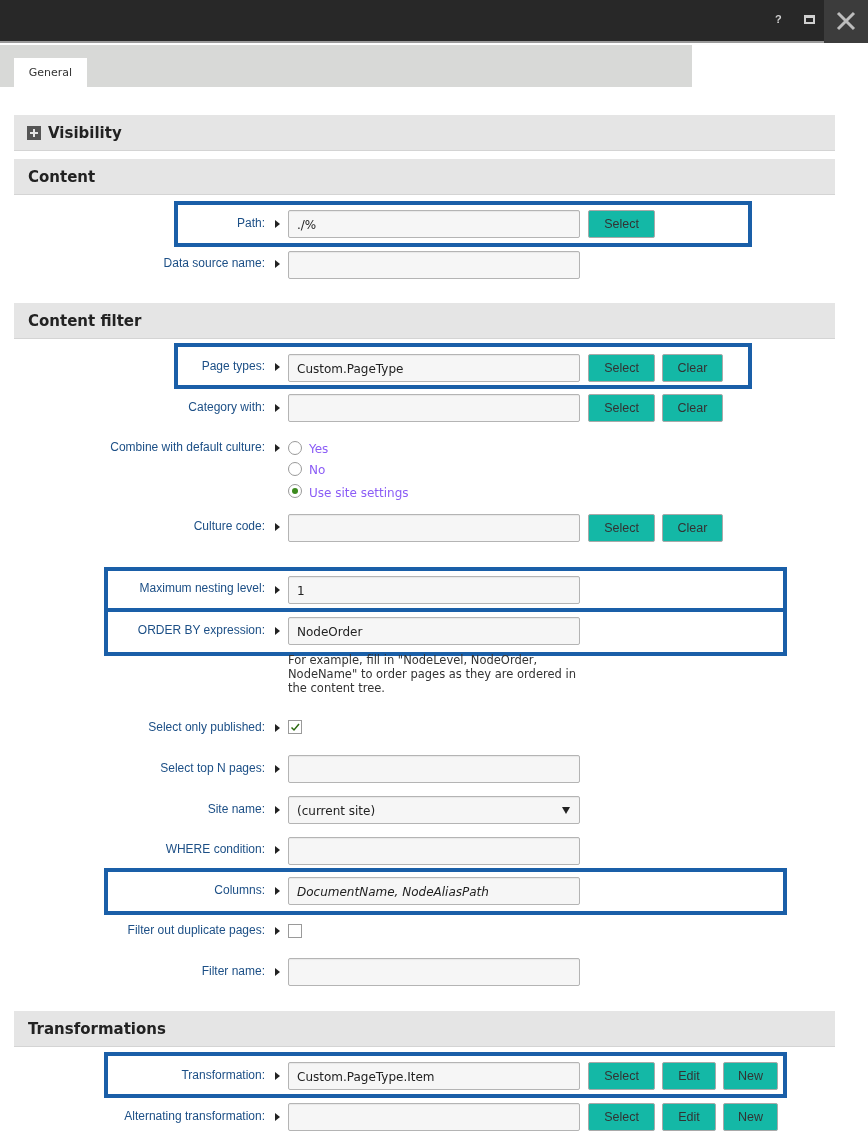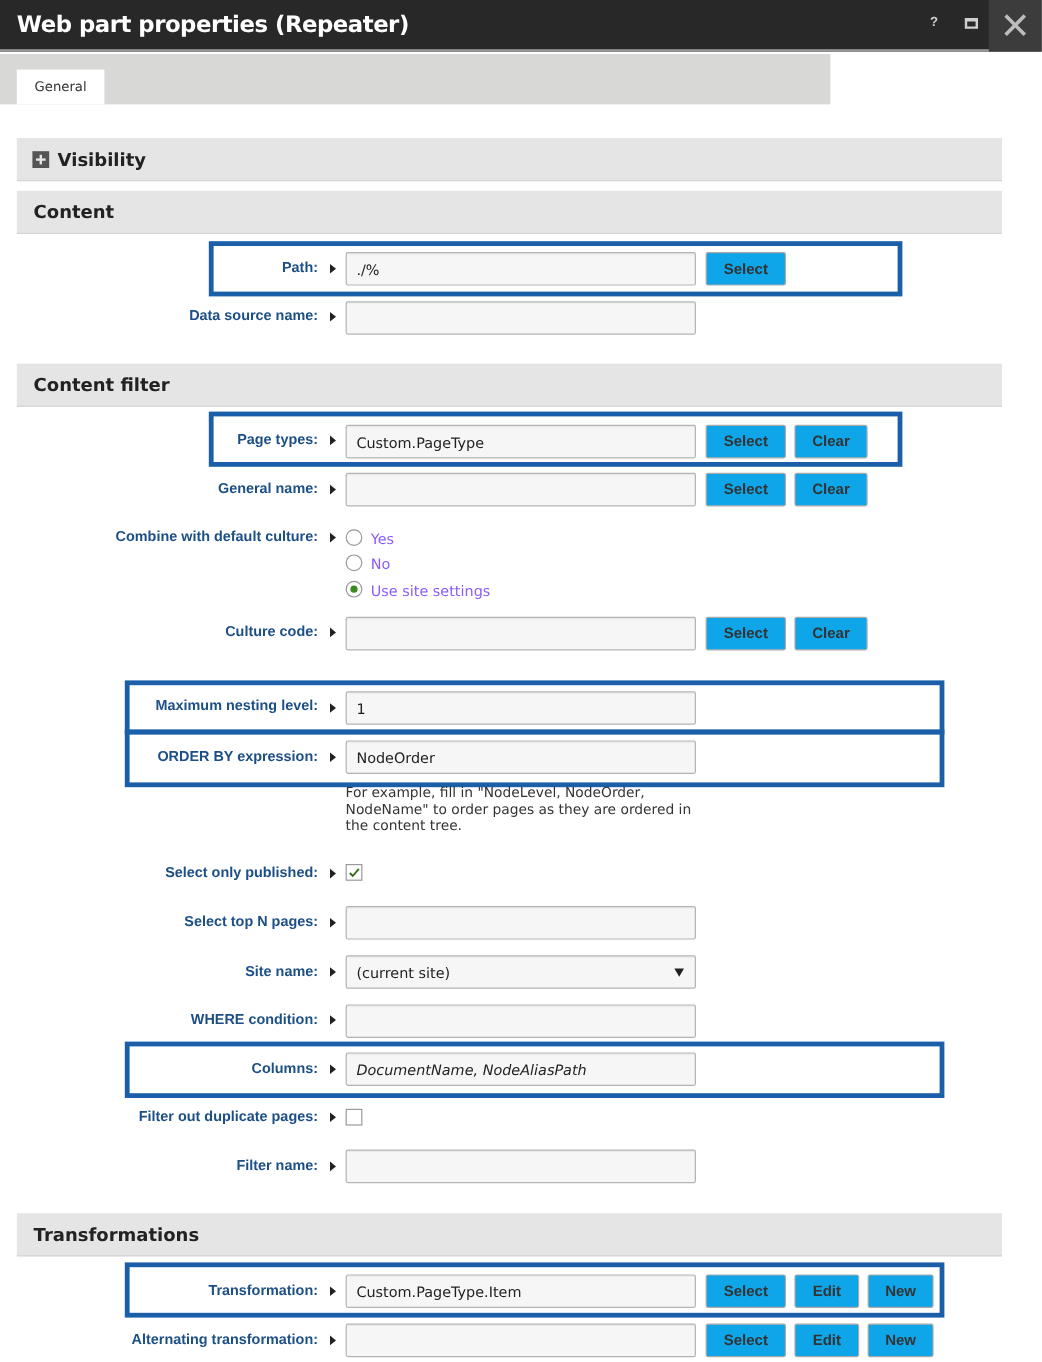--- a/index.html
+++ b/index.html
@@ -10,37 +10,36 @@
   .tb-max { position: absolute; left: 804px; top: 15px; width: 11px; height: 9px; border: 2px solid #d0d0d0; border-top-width: 3px; }
   .tb-close { position: absolute; left: 824px; top: 0; width: 44px; height: 43px; background: #3c3c3c; }
   .tb-close svg { position: absolute; left: 12px; top: 11px; }
   .tabstrip { position: absolute; left: 0; top: 45px; width: 692px; height: 42px; background: #d8d9d7; }
   .tab { position: absolute; left: 14px; top: 13px; width: 73px; height: 29px; background: #fff; font-family: "DejaVu Sans", sans-serif; font-size: 11px; color: #333; text-align: center; line-height: 30px; }
   .section { position: absolute; left: 14px; width: 821px; height: 36px; background: #e5e5e5; border-bottom: 1px solid #d4d4d4; }
   .section span.t { position: absolute; left: 14px; top: 9px; font-family: "DejaVu Sans", sans-serif; font-weight: bold; font-size: 15px; color: #222; }
   .plus { position: absolute; left: 13px; top: 11px; width: 14px; height: 14px; background: #555; }
   .plus:before { content: ""; position: absolute; left: 3px; top: 6px; width: 8px; height: 2px; background: #e5e5e5; }
   .plus:after { content: ""; position: absolute; left: 6px; top: 3px; width: 2px; height: 8px; background: #e5e5e5; }
-  .lbl { position: absolute; right: 603px; font-size: 12px; font-weight: bold; color: #1c4f86; white-space: nowrap; }
+  .lbl { position: absolute; right: 603px; font-size: 12px; font-weight: normal; color: #1c4f86; white-space: nowrap; }
   .arr { position: absolute; left: 275px; width: 0; height: 0; border-top: 4px solid transparent; border-bottom: 4px solid transparent; border-left: 5px solid #222; }
   .inp { position: absolute; left: 288px; width: 292px; height: 28px; background: #f6f6f6; border: 1px solid #b4b4b4; border-radius: 2px; box-shadow: inset 0 1px 1px rgba(0,0,0,.06); font-family: "DejaVu Sans", sans-serif; font-size: 12px; color: #222; padding: 7px 8px 0 8px; }
-  .btn { position: absolute; height: 28px; background: #0ea5e9; border: 1px solid #a9a9a9; border-radius: 2px; font-size: 12.5px; font-weight: bold; color: #333; text-align: center; line-height: 26px; }
+  .btn { position: absolute; height: 28px; background: #14b8a6; border: 1px solid #a9a9a9; border-radius: 2px; font-size: 12.5px; font-weight: normal; color: #333; text-align: center; line-height: 26px; }
   .hl { position: absolute; border: 4px solid #1a5fa8; }
   .radio { position: absolute; left: 288px; width: 14px; height: 14px; border: 1px solid #9a9a9a; border-radius: 50%; background: #fff; }
   .radio.on:after { content: ""; position: absolute; left: 3px; top: 3px; width: 6px; height: 6px; border-radius: 50%; background: #3c8a1e; }
   .rtext { position: absolute; left: 309px; font-family: "DejaVu Sans", sans-serif; font-size: 12px; color: #8b5cf6; }
   .cb { position: absolute; left: 288px; width: 14px; height: 14px; border: 1px solid #9a9a9a; background: #fff; }
   .help { position: absolute; left: 288px; top: 653px; width: 300px; font-family: "DejaVu Sans", sans-serif; font-size: 11.5px; line-height: 14px; color: #333; }
   .sel-arrow { position: absolute; right: 9px; top: 10px; width: 0; height: 0; border-left: 4px solid transparent; border-right: 4px solid transparent; border-top: 7px solid #222; }
 </style>
 </head>
 <body>
 
 <div class="titlebar">
-  <div class="title">Web part properties (Repeater)</div>
   <div class="tb-help">?</div>
   <div class="tb-max"></div>
   <div class="tb-close">
     <svg width="20" height="20" viewBox="0 0 20 20">
         <path d="M2 2 L18 18 M18 2 L2 18" stroke="#bdbdbd" stroke-width="3"></path>
       </svg>
   </div>
 </div>
 
 <div class="tabstrip">
@@ -70,21 +69,21 @@
   <span class="t">Content filter</span>
 </div>
 
 <div class="hl" style="left:174px; top:343px; width:578px; height:46px;"></div>
 <div class="lbl" style="top:359px;">Page types:</div>
 <div class="arr" style="top:363px;"></div>
 <div class="inp" style="top:354px;">Custom.PageType</div>
 <div class="btn" style="left:588px; top:354px; width:67px;">Select</div>
 <div class="btn" style="left:662px; top:354px; width:61px;">Clear</div>
 
-<div class="lbl" style="top:400px;">General name:</div>
+<div class="lbl" style="top:400px;">Category with:</div>
 <div class="arr" style="top:404px;"></div>
 <div class="inp" style="top:394px;"></div>
 <div class="btn" style="left:588px; top:394px; width:67px;">Select</div>
 <div class="btn" style="left:662px; top:394px; width:61px;">Clear</div>
 
 <div class="lbl" style="top:440px;">Combine with default culture:</div>
 <div class="arr" style="top:444px;"></div>
 <div class="radio" style="top:441px;"></div>
 <div class="rtext" style="top:442px;">Yes</div>
 <div class="radio" style="top:462px;"></div>

